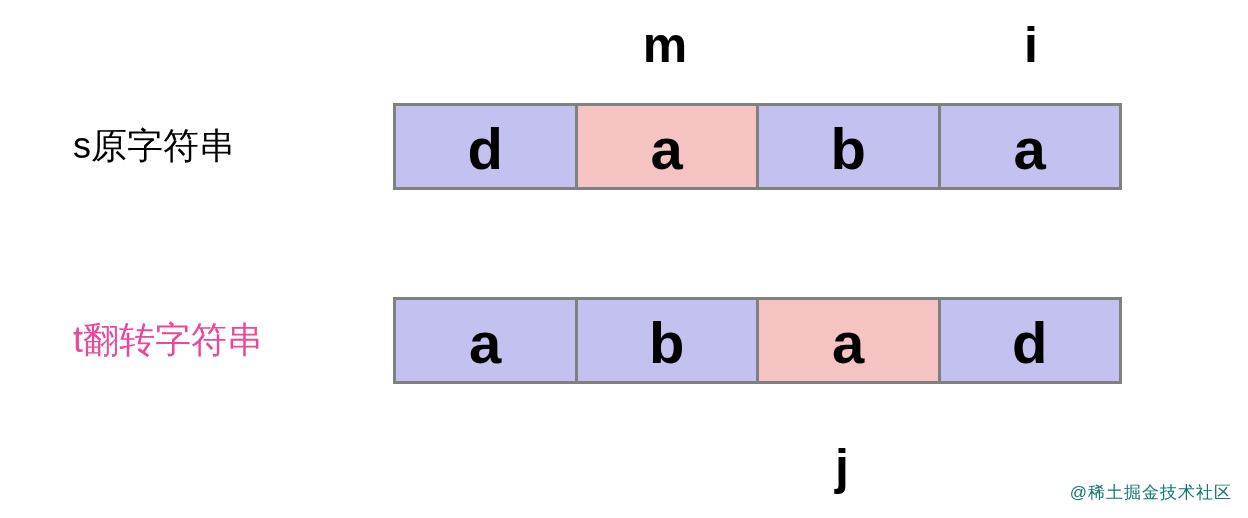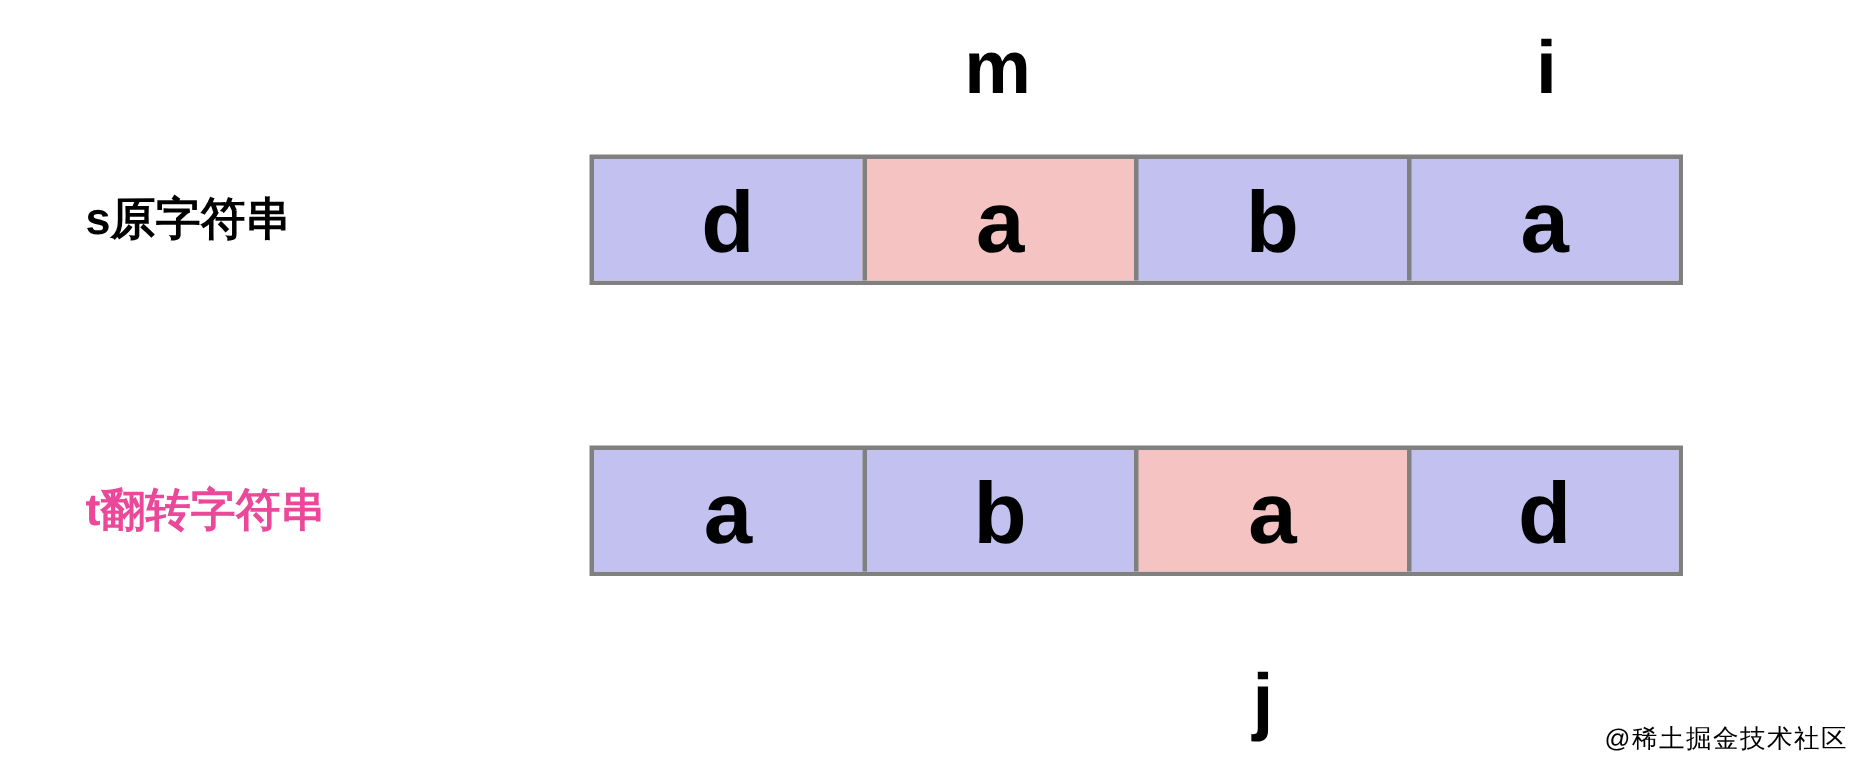--- a/index.html
+++ b/index.html
@@ -10,26 +10,26 @@
   .canvas {
     position: relative;
     width: 1248px;
     height: 518px;
     background: #ffffff;
     font-family: "Liberation Sans", "DejaVu Sans", sans-serif;
     overflow: hidden;
   }
   .row-label {
     position: absolute;
-    left: 57px;
+    left: 73px;
     height: 87px;
     display: flex;
     align-items: center;
-    font-size: 30px;
-    font-weight: bold;
+    font-size: 36px;
+    font-weight: normal;
     color: #000000;
     white-space: nowrap;
   }
   .row-label.row1 { top: 103px; }
   .row-label.row2 { top: 297px; }
   .strip {
     position: absolute;
     left: 393px;
     width: 729px;
     height: 87px;
@@ -95,15 +95,15 @@
 
   <div class="strip row2" style="border-color: rgb(128, 128, 128);">
     <div class="cell" style="background: rgb(195, 193, 240); border-color: rgb(128, 128, 128); color: rgb(0, 0, 0);">a</div>
     <div class="cell" style="background: rgb(195, 193, 240); border-color: rgb(128, 128, 128); color: rgb(0, 0, 0);">b</div>
     <div class="cell" style="background: rgb(245, 196, 194); border-color: rgb(128, 128, 128); color: rgb(0, 0, 0);">a</div>
     <div class="cell" style="background: rgb(195, 193, 240); border-color: rgb(128, 128, 128); color: rgb(0, 0, 0);">d</div>
   </div>
 
   <div class="pointer j" style="color: rgb(0, 0, 0);">j</div>
 
-  <div class="watermark" style="color: #000000;">@稀土掘金技术社区</div>
+  <div class="watermark" style="color: #0f766e;">@稀土掘金技术社区</div>
 
 </div>
 
 </body></html>

